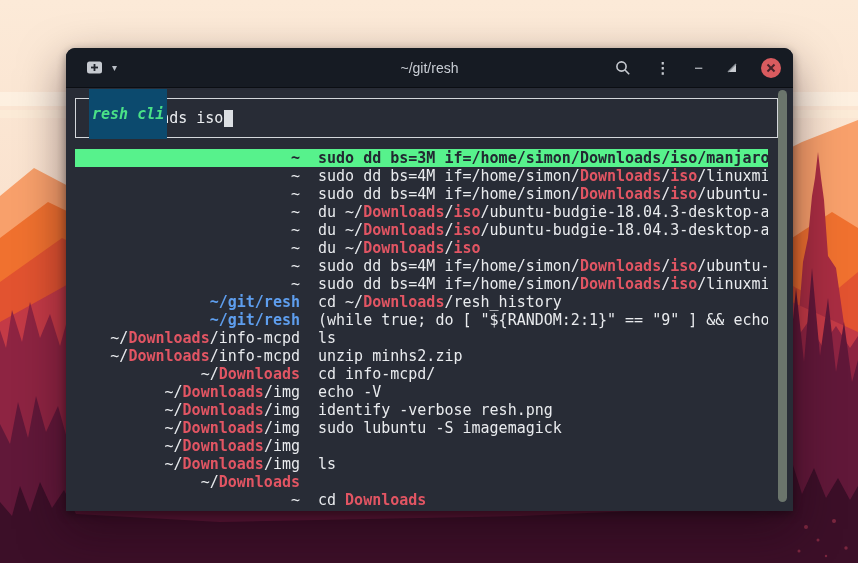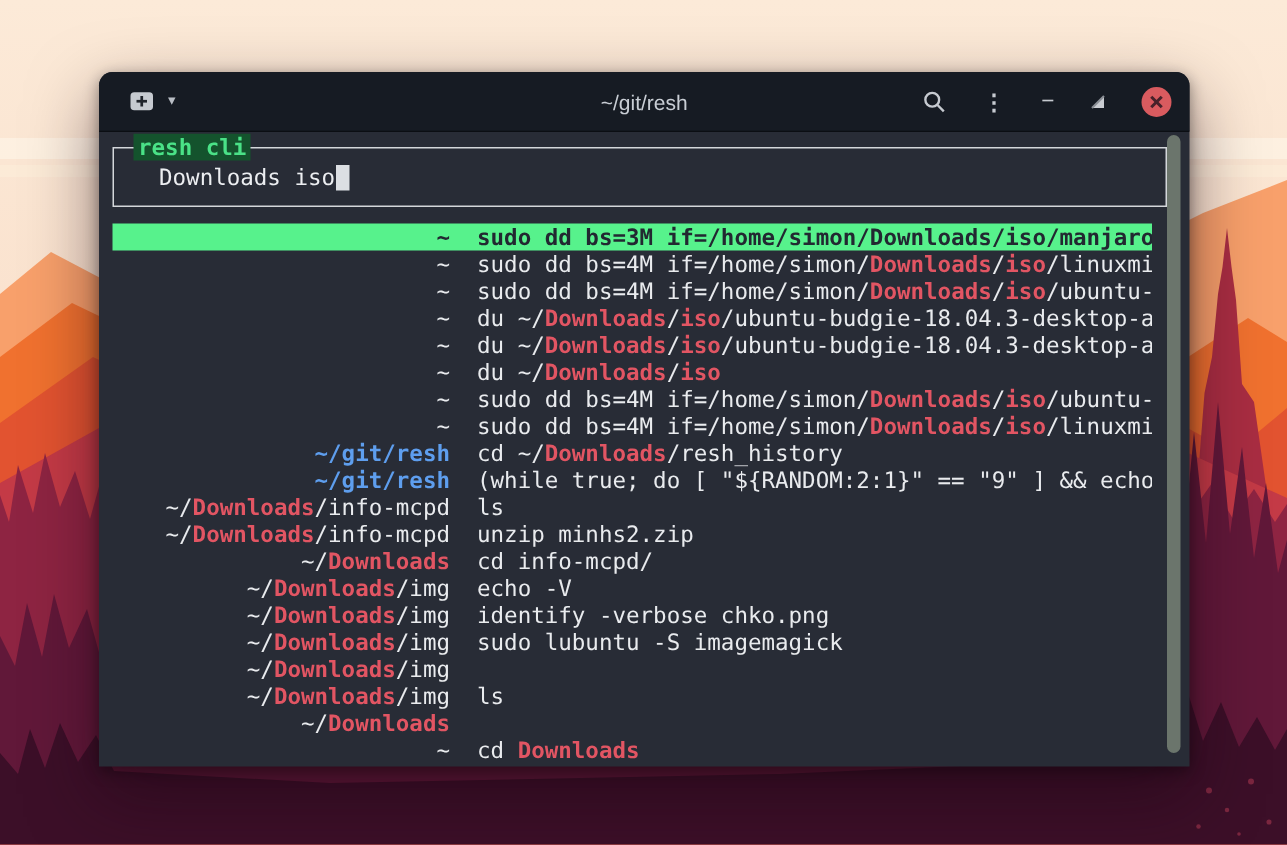--- a/index.html
+++ b/index.html
@@ -46,22 +46,22 @@
     font-family:"DejaVu Sans Mono","Liberation Mono",monospace;
     font-size:15px;color:#e9ebee;overflow:hidden;
   }
   .search-frame{
     position:relative;width:697px;height:38px;
     border:1px solid #d4d7db;
     display:flex;align-items:center;padding-left:4px;box-sizing:content-box;
   }
   .frame-label{
     position:absolute;top:-10px;left:13px;
-    background:#14532d;padding:0 3px;
-    color:var(--label-green,#4ae287);font-weight:bold;font-size:15px;line-height:18px;
+    background:#0c4a6e;padding:16px 3px;
+    color:var(--label-green,#4ae287);font-weight:bold;font-size:15px;line-height:18px;font-style:italic;
   }
   .search-text{white-space:pre;color:#eceef1;margin-left:26px;}
   .cursor{display:inline-block;width:9px;height:17px;background:#dcdfe3;vertical-align:-3px;margin-left:1px;}
 
   .rows{margin-top:11px;width:693px;}
   .row{display:flex;height:18px;line-height:18px;white-space:pre;}
   .dir{flex:0 0 225px;text-align:right;overflow:hidden;}
   .gap{flex:0 0 18px;}
   .cmd{flex:1;overflow:hidden;}
   .seg{color:#e9ebee;}
@@ -168,21 +168,21 @@
         <div class="row"><span class="dir"><span class="seg">~</span></span><span class="gap"></span><span class="cmd"><span class="seg">du ~/</span><span class="seg seg-match">Downloads</span><span class="seg">/</span><span class="seg seg-match">iso</span><span class="seg">/ubuntu-budgie-18.04.3-desktop-a</span></span></div>
         <div class="row"><span class="dir"><span class="seg">~</span></span><span class="gap"></span><span class="cmd"><span class="seg">du ~/</span><span class="seg seg-match">Downloads</span><span class="seg">/</span><span class="seg seg-match">iso</span></span></div>
         <div class="row"><span class="dir"><span class="seg">~</span></span><span class="gap"></span><span class="cmd"><span class="seg">sudo dd bs=4M if=/home/simon/</span><span class="seg seg-match">Downloads</span><span class="seg">/</span><span class="seg seg-match">iso</span><span class="seg">/ubuntu-</span></span></div>
         <div class="row"><span class="dir"><span class="seg">~</span></span><span class="gap"></span><span class="cmd"><span class="seg">sudo dd bs=4M if=/home/simon/</span><span class="seg seg-match">Downloads</span><span class="seg">/</span><span class="seg seg-match">iso</span><span class="seg">/linuxmi</span></span></div>
         <div class="row"><span class="dir"><span class="seg seg-blue">~/git/resh</span></span><span class="gap"></span><span class="cmd"><span class="seg">cd ~/</span><span class="seg seg-match">Downloads</span><span class="seg">/resh_history</span></span></div>
         <div class="row"><span class="dir"><span class="seg seg-blue">~/git/resh</span></span><span class="gap"></span><span class="cmd"><span class="seg">(while true; do [ "${RANDOM:2:1}" == "9" ] &amp;&amp; echo</span></span></div>
         <div class="row"><span class="dir"><span class="seg">~/</span><span class="seg seg-match">Downloads</span><span class="seg">/info-mcpd</span></span><span class="gap"></span><span class="cmd"><span class="seg">ls</span></span></div>
         <div class="row"><span class="dir"><span class="seg">~/</span><span class="seg seg-match">Downloads</span><span class="seg">/info-mcpd</span></span><span class="gap"></span><span class="cmd"><span class="seg">unzip minhs2.zip</span></span></div>
         <div class="row"><span class="dir"><span class="seg">~/</span><span class="seg seg-match">Downloads</span></span><span class="gap"></span><span class="cmd"><span class="seg">cd info-mcpd/</span></span></div>
         <div class="row"><span class="dir"><span class="seg">~/</span><span class="seg seg-match">Downloads</span><span class="seg">/img</span></span><span class="gap"></span><span class="cmd"><span class="seg">echo -V</span></span></div>
-        <div class="row"><span class="dir"><span class="seg">~/</span><span class="seg seg-match">Downloads</span><span class="seg">/img</span></span><span class="gap"></span><span class="cmd"><span class="seg">identify -verbose chko.png</span></span></div>
+        <div class="row"><span class="dir"><span class="seg">~/</span><span class="seg seg-match">Downloads</span><span class="seg">/img</span></span><span class="gap"></span><span class="cmd"><span class="seg">identify -verbose resh.png</span></span></div>
         <div class="row"><span class="dir"><span class="seg">~/</span><span class="seg seg-match">Downloads</span><span class="seg">/img</span></span><span class="gap"></span><span class="cmd"><span class="seg">sudo lubuntu -S imagemagick</span></span></div>
         <div class="row"><span class="dir"><span class="seg">~/</span><span class="seg seg-match">Downloads</span><span class="seg">/img</span></span><span class="gap"></span></div>
         <div class="row"><span class="dir"><span class="seg">~/</span><span class="seg seg-match">Downloads</span><span class="seg">/img</span></span><span class="gap"></span><span class="cmd"><span class="seg">ls</span></span></div>
         <div class="row"><span class="dir"><span class="seg">~/</span><span class="seg seg-match">Downloads</span></span><span class="gap"></span></div>
         <div class="row"><span class="dir"><span class="seg">~</span></span><span class="gap"></span><span class="cmd"><span class="seg">cd </span><span class="seg seg-match">Downloads</span></span></div>
       </div>
   </div>
 
   <div class="scrollbar"></div>
 </div>

